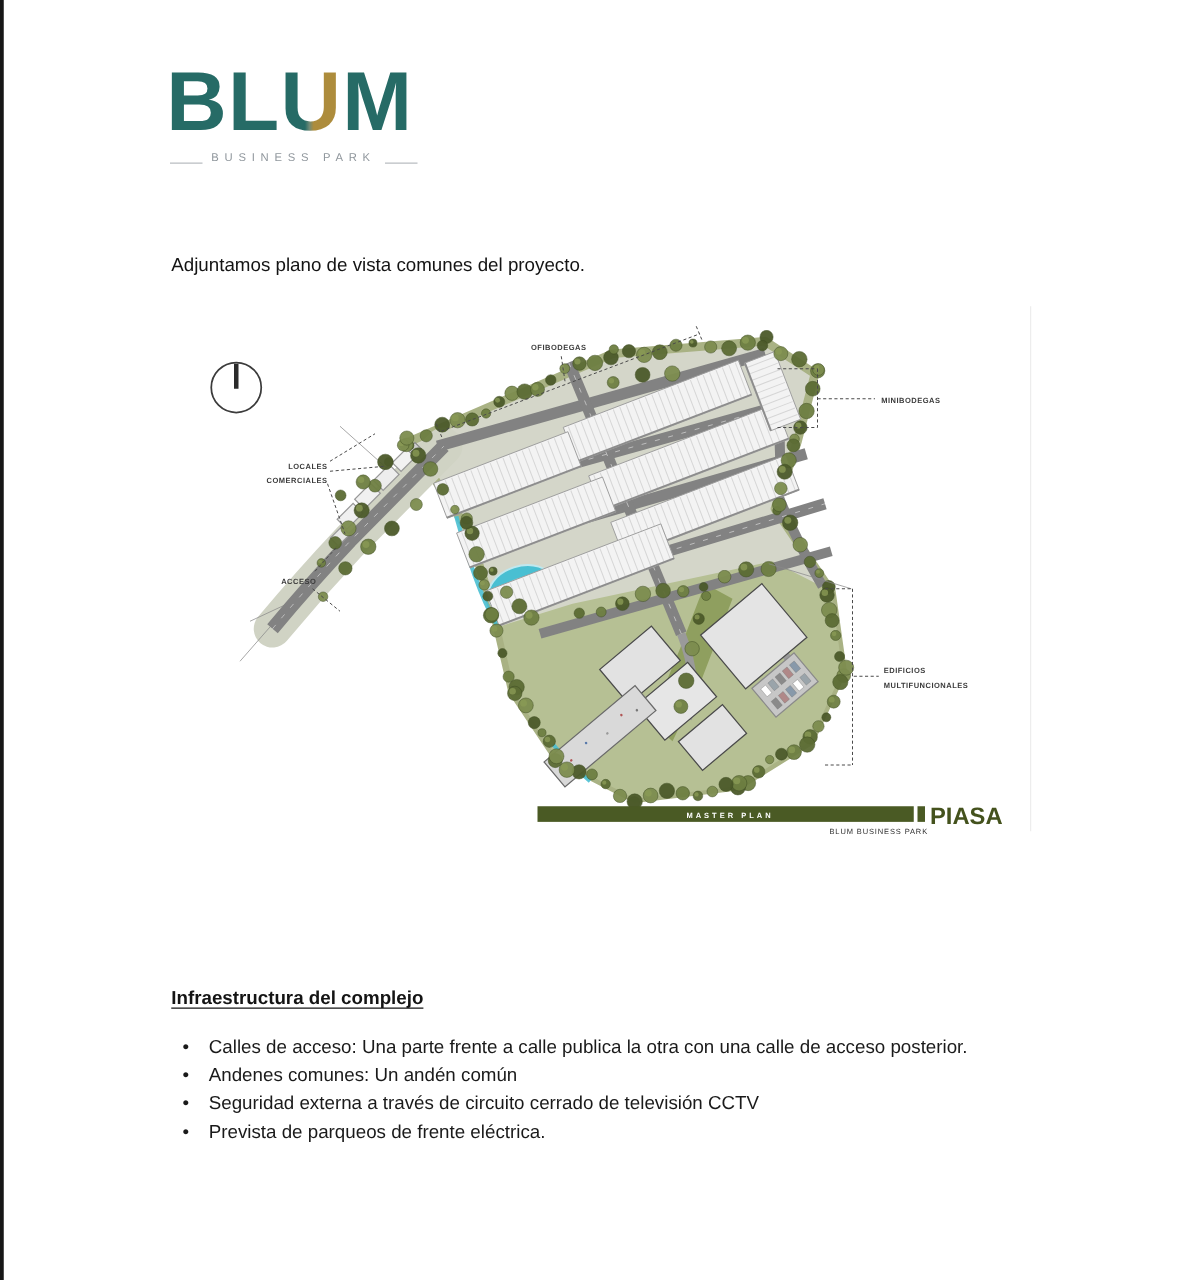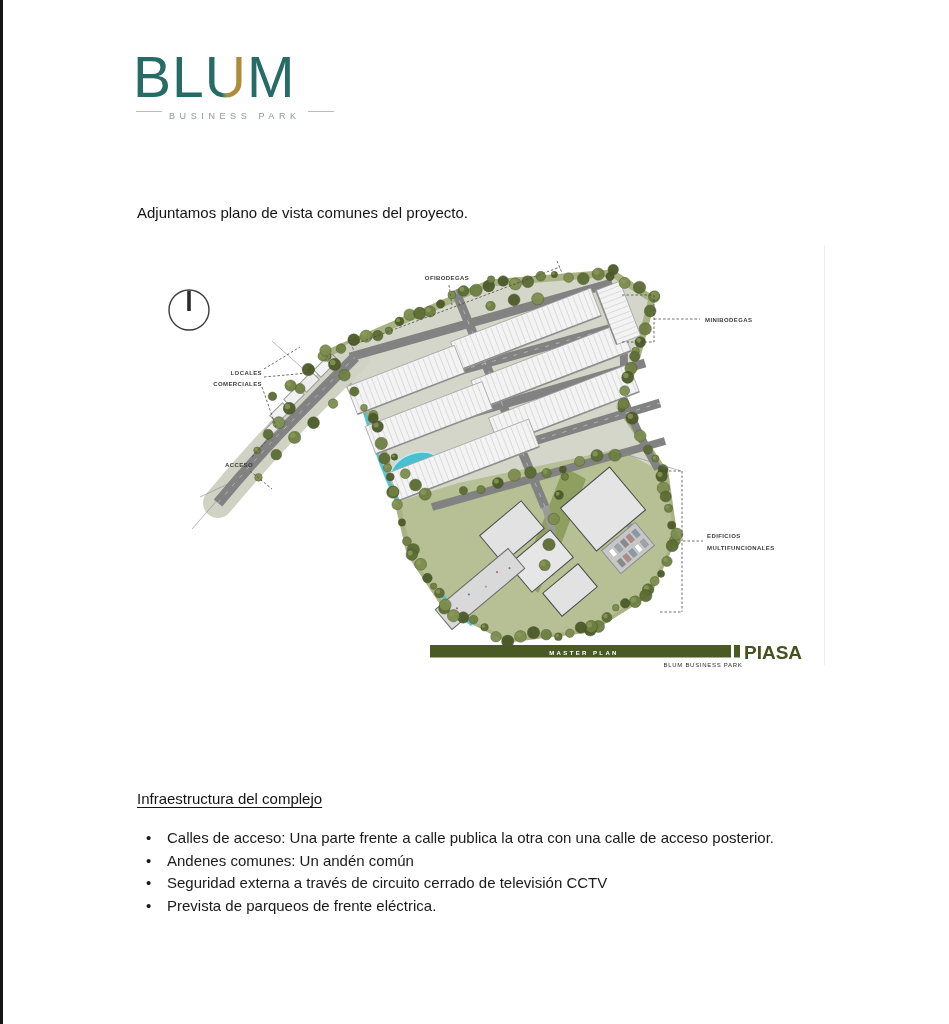--- a/index.html
+++ b/index.html
@@ -5,35 +5,35 @@
   html,body{margin:0;padding:0}
   body{
     width:949px;height:1024px;background:#ffffff;position:relative;overflow:hidden;
     font-family:"Liberation Sans",sans-serif;
   }
   .page-edge{position:absolute;left:0;top:0;width:3px;height:1024px;background:#161616}
   .page-shadow{position:absolute;left:824px;top:245px;width:1px;height:420px;background:#ededed}
 
   
   .logo{position:absolute;left:133px;top:48px;width:180px}
-  .logo-word{font-size:57px;font-weight:400;color:#266b66;letter-spacing:1px;line-height:1.02;white-space:nowrap}
+  .logo-word{font-size:67px;font-weight:700;color:#266b66;letter-spacing:1px;line-height:1.02;white-space:nowrap}
   .logo-word .gold-u{
     background:linear-gradient(90deg,#266b66 40%,#6f8a77 47%,#ad8c3c 54%);
     -webkit-background-clip:text;background-clip:text;color:transparent;
   }
-  .tagline{display:flex;align-items:flex-start;gap:7px;margin-top:5px;margin-left:3px}
+  .tagline{display:flex;align-items:flex-end;gap:7px;margin-top:5px;margin-left:3px}
   .tagline .dash{height:1px;background:#b9bdc1;flex:0 0 26px}
   .tagline .tag-text{font-size:9px;letter-spacing:4.6px;color:#8f969c;white-space:nowrap}
 
   .intro{position:absolute;left:137px;top:189px;font-size:15px;color:#141414}
 
   .plan{position:absolute;left:160px;top:245px;width:700px;height:440px}
 
   .infra{position:absolute;left:137px;top:790px;width:720px;color:#141414}
-  .infra h2{font-size:15px;font-weight:400;margin:0;text-decoration:underline;text-underline-offset:3px}
+  .infra h2{font-size:15px;font-weight:700;margin:0;text-decoration:underline;text-underline-offset:3px}
   .infra ul{list-style:none;margin:20px 0 0 0;padding:0}
   .infra li{position:relative;padding-left:30px;font-size:15px;line-height:22.5px;color:#1a1a1a}
   .infra li::before{content:"\2022";position:absolute;left:9px;top:0;font-size:15px;color:#1a1a1a}
 
   svg text{font-family:"Liberation Sans",sans-serif}
   .plan-label{font-size:6px;font-weight:bold;fill:#3b3b3b;letter-spacing:.4px}
   .dashln{stroke:#4a4a4a;stroke-width:.8;stroke-dasharray:2.5 2;fill:none}
   .thinln{stroke:#8a8a8a;stroke-width:.6;fill:none}
 </style>
 </head>

